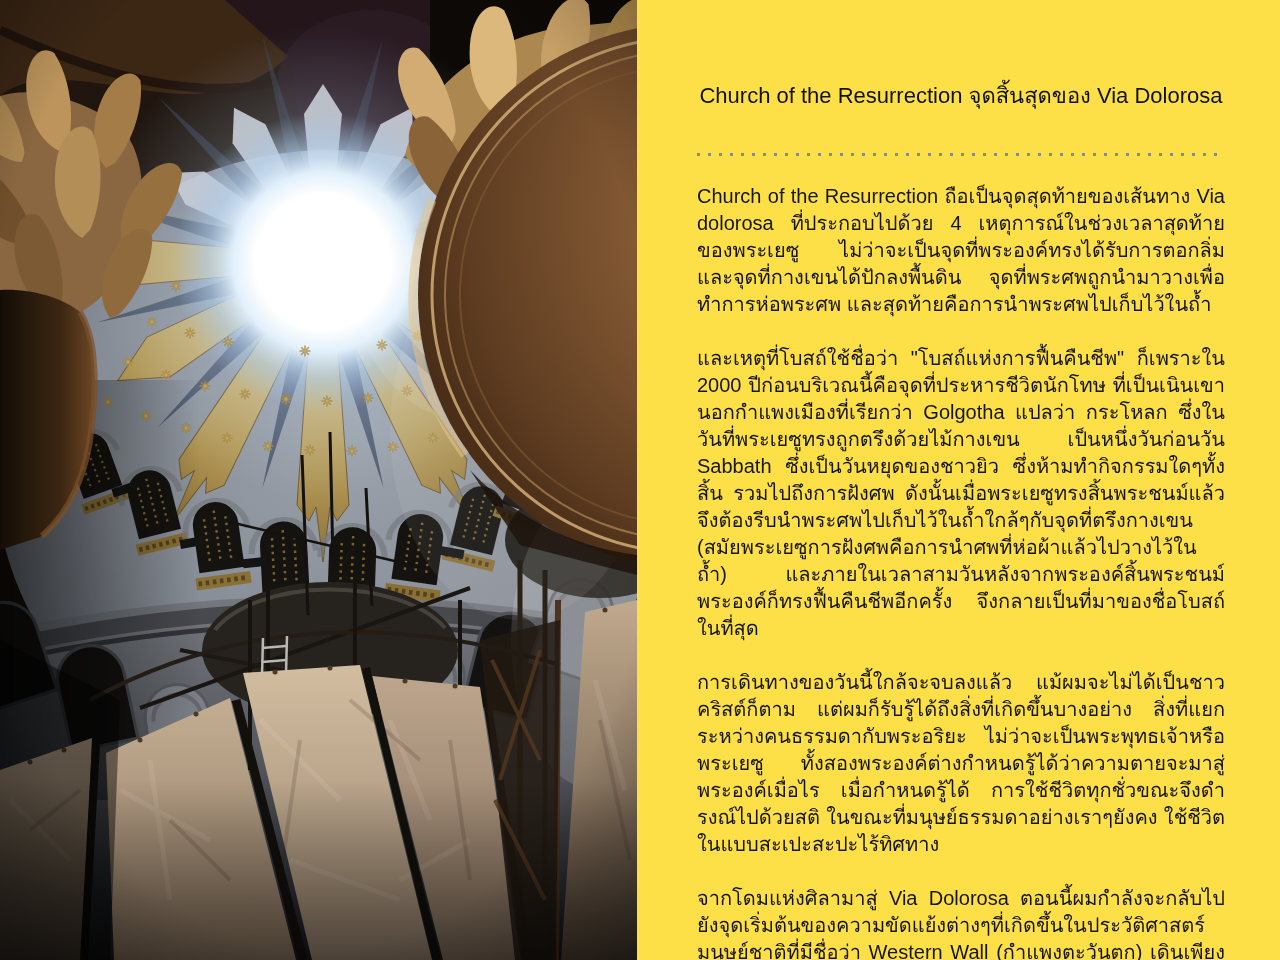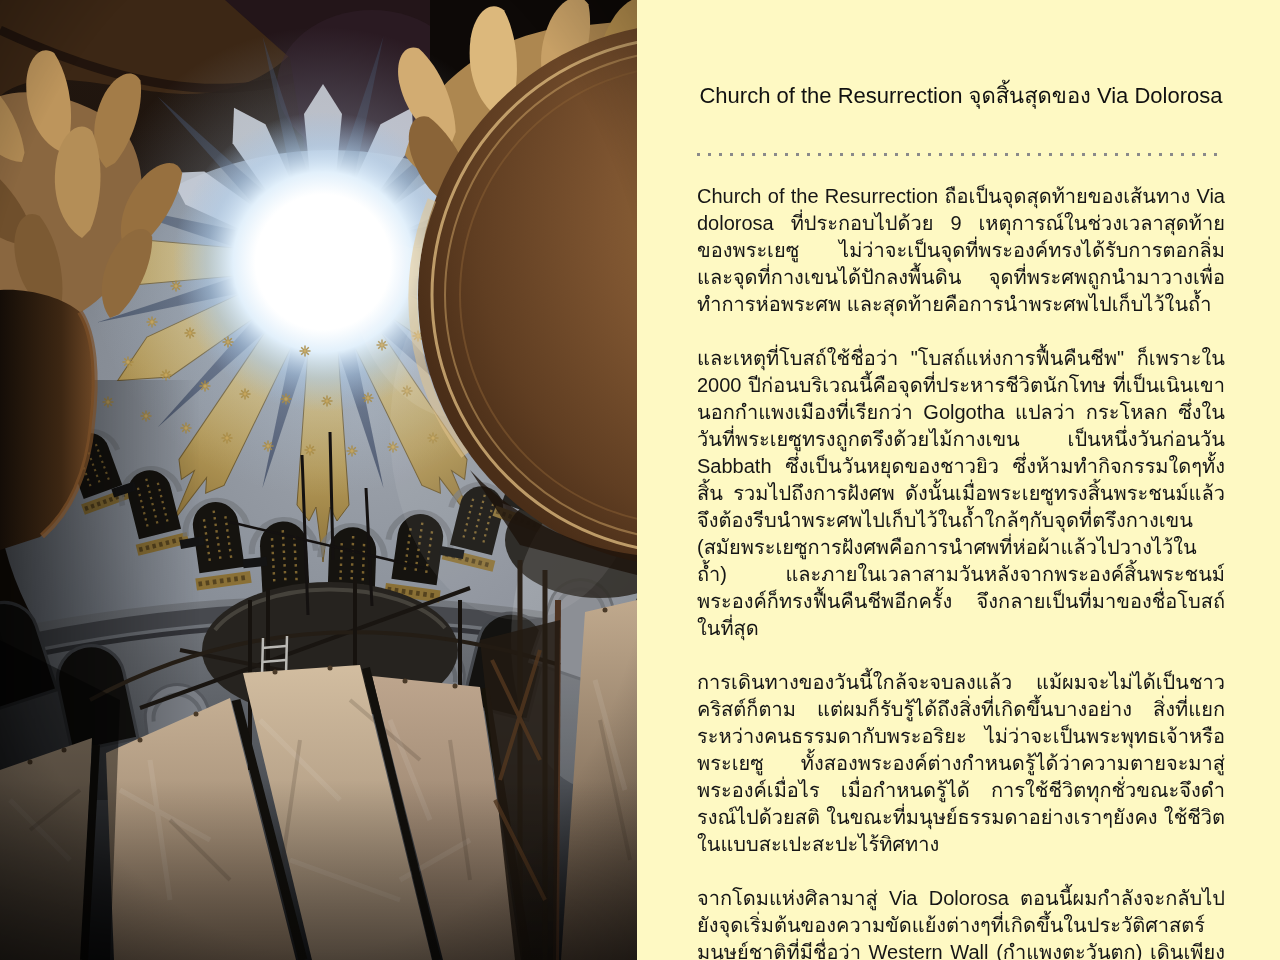--- a/index.html
+++ b/index.html
@@ -6,21 +6,21 @@
   body{
     width:1280px;height:960px;overflow:hidden;background:#ffffff;
     font-family:"Liberation Sans","DejaVu Sans",sans-serif;
     display:flex;
   }
   .photo{
     width:637px;height:960px;flex:none;margin:0;background:#171009;
   }
   .photo svg{display:block;width:637px;height:960px;}
   main{
-    flex:1;box-sizing:border-box;background:#fef9c3;
+    flex:1;box-sizing:border-box;background:#fde047;
     padding:0 55px 8px 60px;color:#1a1a1a;
   }
   h1.title{
     margin:82px 0 0 0;font-size:22px;line-height:27px;font-weight:400;
     text-align:center;color:#111;letter-spacing:0;
   }
   .dots{
     margin-top:44px;height:3px;width:100%;
     background-image:radial-gradient(circle at 1.5px 1.5px,#8a8a8a 1.45px,rgba(0,0,0,0) 1.6px);
     background-size:11px 3px;background-repeat:repeat-x;
@@ -338,17 +338,17 @@
     <rect x="0" y="0" width="637" height="960" fill="url(#gVig)"></rect>
     <rect x="0" y="780" width="637" height="180" fill="url(#gBottom)"></rect>
     <polygon points="0,640 120,700 110,960 0,960" fill="#000000" opacity="0.45"></polygon>
   </g>
 </svg>
 </figure>
 
 <main>
   <h1 class="title">Church of the Resurrection จุดสิ้นสุดของ Via Dolorosa</h1>
   <div class="dots"></div>
-  <p class="para">Church of the Resurrection ถือเป็นจุดสุดท้ายของเส้นทาง Via dolorosa ที่ประกอบไปด้วย 9 เหตุการณ์ในช่วงเวลาสุดท้ายของพระเยซู ไม่ว่าจะเป็นจุดที่พระองค์ทรงได้รับการตอกลิ่ม และจุดที่กางเขนได้ปักลงพื้นดิน จุดที่พระศพถูกนำมาวางเพื่อทำการห่อพระศพ และสุดท้ายคือการนำพระศพไปเก็บไว้ในถ้ำ</p>
+  <p class="para">Church of the Resurrection ถือเป็นจุดสุดท้ายของเส้นทาง Via dolorosa ที่ประกอบไปด้วย 4 เหตุการณ์ในช่วงเวลาสุดท้ายของพระเยซู ไม่ว่าจะเป็นจุดที่พระองค์ทรงได้รับการตอกลิ่ม และจุดที่กางเขนได้ปักลงพื้นดิน จุดที่พระศพถูกนำมาวางเพื่อทำการห่อพระศพ และสุดท้ายคือการนำพระศพไปเก็บไว้ในถ้ำ</p>
   <p class="para">และเหตุที่โบสถ์ใช้ชื่อว่า "โบสถ์แห่งการฟื้นคืนชีพ" ก็เพราะใน 2000 ปีก่อนบริเวณนี้คือจุดที่ประหารชีวิตนักโทษ ที่เป็นเนินเขานอกกำแพงเมืองที่เรียกว่า Golgotha แปลว่า กระโหลก ซึ่งในวันที่พระเยซูทรงถูกตรึงด้วยไม้กางเขน เป็นหนึ่งวันก่อนวัน Sabbath ซึ่งเป็นวันหยุดของชาวยิว ซึ่งห้ามทำกิจกรรมใดๆทั้งสิ้น รวมไปถึงการฝังศพ ดังนั้นเมื่อพระเยซูทรงสิ้นพระชนม์แล้ว จึงต้องรีบนำพระศพไปเก็บไว้ในถ้ำใกล้ๆกับจุดที่ตรึงกางเขน (สมัยพระเยซูการฝังศพคือการนำศพที่ห่อผ้าแล้วไปวางไว้ในถ้ำ) และภายในเวลาสามวันหลังจากพระองค์สิ้นพระชนม์ พระองค์ก็ทรงฟื้นคืนชีพอีกครั้ง จึงกลายเป็นที่มาของชื่อโบสถ์ในที่สุด</p>
   <p class="para">การเดินทางของวันนี้ใกล้จะจบลงแล้ว แม้ผมจะไม่ได้เป็นชาวคริสต์ก็ตาม แต่ผมก็รับรู้ได้ถึงสิ่งที่เกิดขึ้นบางอย่าง สิ่งที่แยกระหว่างคนธรรมดากับพระอริยะ ไม่ว่าจะเป็นพระพุทธเจ้าหรือพระเยซู ทั้งสองพระองค์ต่างกำหนดรู้ได้ว่าความตายจะมาสู่พระองค์เมื่อไร เมื่อกำหนดรู้ได้ การใช้ชีวิตทุกชั่วขณะจึงดำรงณ์ไปด้วยสติ ในขณะที่มนุษย์ธรรมดาอย่างเราๆยังคง ใช้ชีวิต ในแบบสะเปะสะปะไร้ทิศทาง</p>
   <p class="para">จากโดมแห่งศิลามาสู่ Via Dolorosa ตอนนี้ผมกำลังจะกลับไปยังจุดเริ่มต้นของความขัดแย้งต่างๆที่เกิดขึ้นในประวัติศาสตร์มนุษย์ชาติที่มีชื่อว่า Western Wall (กำแพงตะวันตก) เดินเพียง 10 นาทีก็มาถึง</p>
 </main>
 
 </body></html>

